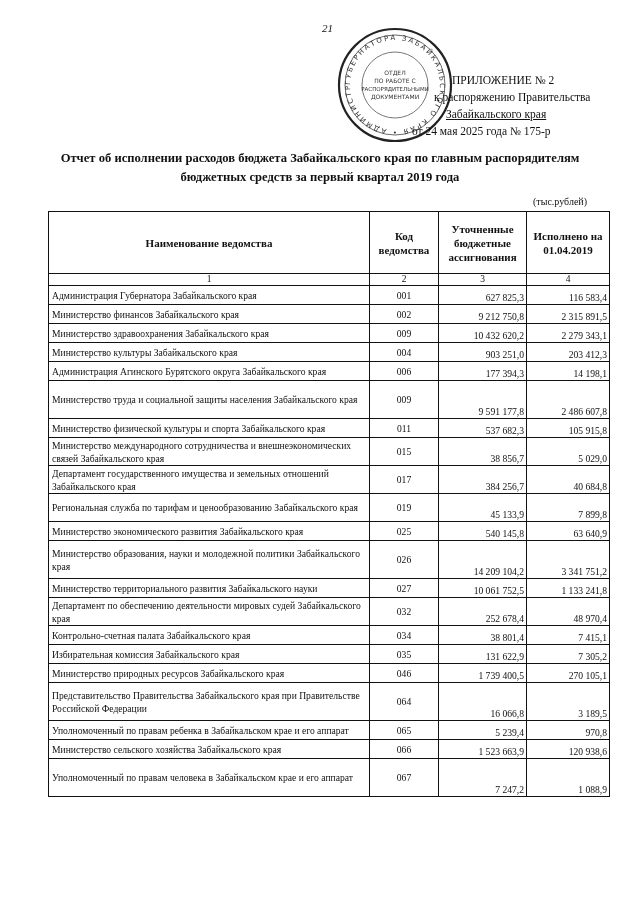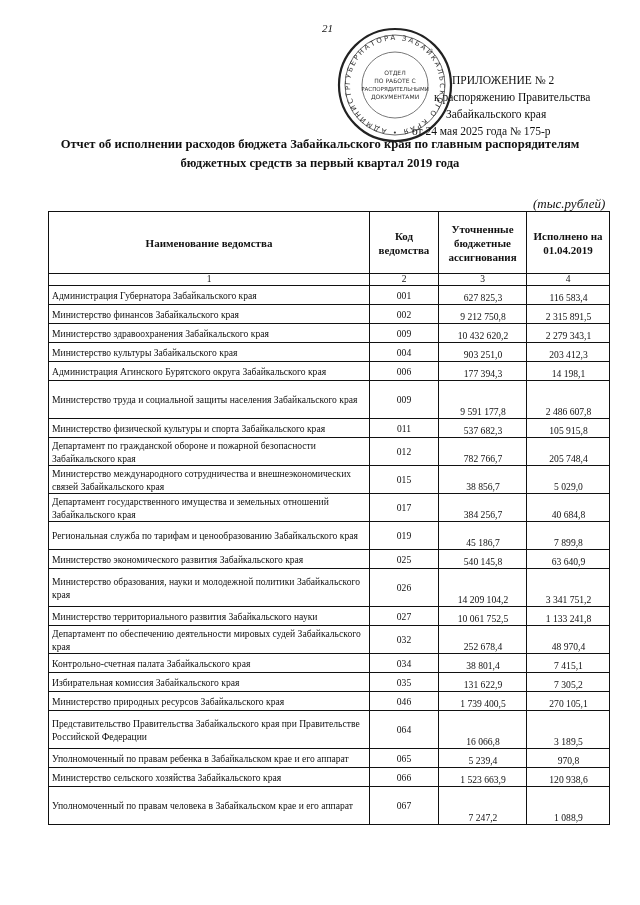--- a/index.html
+++ b/index.html
@@ -3,34 +3,34 @@
 <meta charset="utf-8">
 <style>
   html, body { margin:0; padding:0; background:#ffffff; }
   body { width:640px; height:905px; position:relative; overflow:hidden;
          font-family:"Liberation Serif","DejaVu Serif",serif; color:#111; }
   .page-num { position:absolute; left:322px; top:22px; font-size:11px;font-style:italic; }
   .appendix { position:absolute; left:428px; top:66px; width:210px; font-size:11.5px; line-height:17px;margin-top:6px; }
   .appendix div { white-space:nowrap; }
   .appendix .a1 { padding-left:24px; }
   .appendix .a2 { padding-left:6px; }
-  .appendix .a3 { padding-left:18px; }
+  .appendix .a3 { padding-left:18px;text-decoration:underline; }
   .appendix .a4 { padding-left:0; margin-left:-16px; }
   .stamp { position:absolute; left:335px; top:25px; width:120px; height:120px; }
-  .title { position:absolute; left:0; top:135px; width:640px; text-align:center;
+  .title { position:absolute; left:0; top:149px; width:640px; text-align:center;
            font-weight:bold; font-size:12.6px; line-height:19px; }
-  .units { position:absolute; left:533px; top:196px; font-size:13px;font-style:italic; }
+  .units { position:absolute; left:533px; top:196px; font-size:10px; }
   table.report { position:absolute; left:48px; top:211px; width:561px; border-collapse:collapse;
                  font-size:9.6px; table-layout:fixed; }
   table.report td, table.report th { border:1.2px solid #111; padding:0 3px; vertical-align:middle; }
   table.report th { font-weight:bold; font-size:11px; height:61px; line-height:14px; }
   table.report tr.colnums td { height:11px; font-size:9.5px; text-align:center; line-height:11px; padding:0; }
   table.report td.name { line-height:13px; }
   table.report td.code { text-align:center; }
-  table.report td.num { text-align:center; vertical-align:bottom; padding-bottom:1px; padding-right:2px;font-family:Liberation Serif, serif; }
+  table.report td.num { text-align:right; vertical-align:bottom; padding-bottom:1px; padding-right:2px;font-family:Liberation Serif, serif; }
   tr.r1 td { height:17px; }
   tr.r2 td { height:26px; }
   tr.r3 td { height:36px; }
 </style>
 </head>
 <body>
 
 <div class="page-num">21</div>
 
 <svg class="stamp" viewBox="0 0 120 120">
@@ -119,41 +119,35 @@
         <td class="num">9 591 177,8</td>
         <td class="num">2 486 607,8</td>
       </tr>
     <tr class="r1">
         <td class="name">Министерство  физической культуры и спорта Забайкальского края</td>
         <td class="code">011</td>
         <td class="num">537 682,3</td>
         <td class="num">105 915,8</td>
       </tr>
     <tr class="r2">
-        <td class="name">Департамент по гражданской обороне и пожарной безопасности Забайкальского края</td>
-        <td class="code">012</td>
-        <td class="num">782 766,7</td>
-        <td class="num">205 748,4</td>
-      </tr>
-    <tr class="r2">
         <td class="name">Министерство международного сотрудничества и внешнеэкономических связей Забайкальского края</td>
         <td class="code">015</td>
         <td class="num">38 856,7</td>
         <td class="num">5 029,0</td>
       </tr>
     <tr class="r2">
         <td class="name">Департамент государственного имущества и земельных отношений Забайкальского края</td>
         <td class="code">017</td>
         <td class="num">384 256,7</td>
         <td class="num">40 684,8</td>
       </tr>
     <tr class="r2">
         <td class="name">Региональная служба по тарифам и ценообразованию Забайкальского края</td>
         <td class="code">019</td>
-        <td class="num">45 186,7</td>
+        <td class="num">45 133,9</td>
         <td class="num">7 899,8</td>
       </tr>
     <tr class="r1">
         <td class="name">Министерство экономического развития Забайкальского края</td>
         <td class="code">025</td>
         <td class="num">540 145,8</td>
         <td class="num">63 640,9</td>
       </tr>
     <tr class="r3">
         <td class="name">Министерство образования, науки и молодежной политики Забайкальского края</td>

